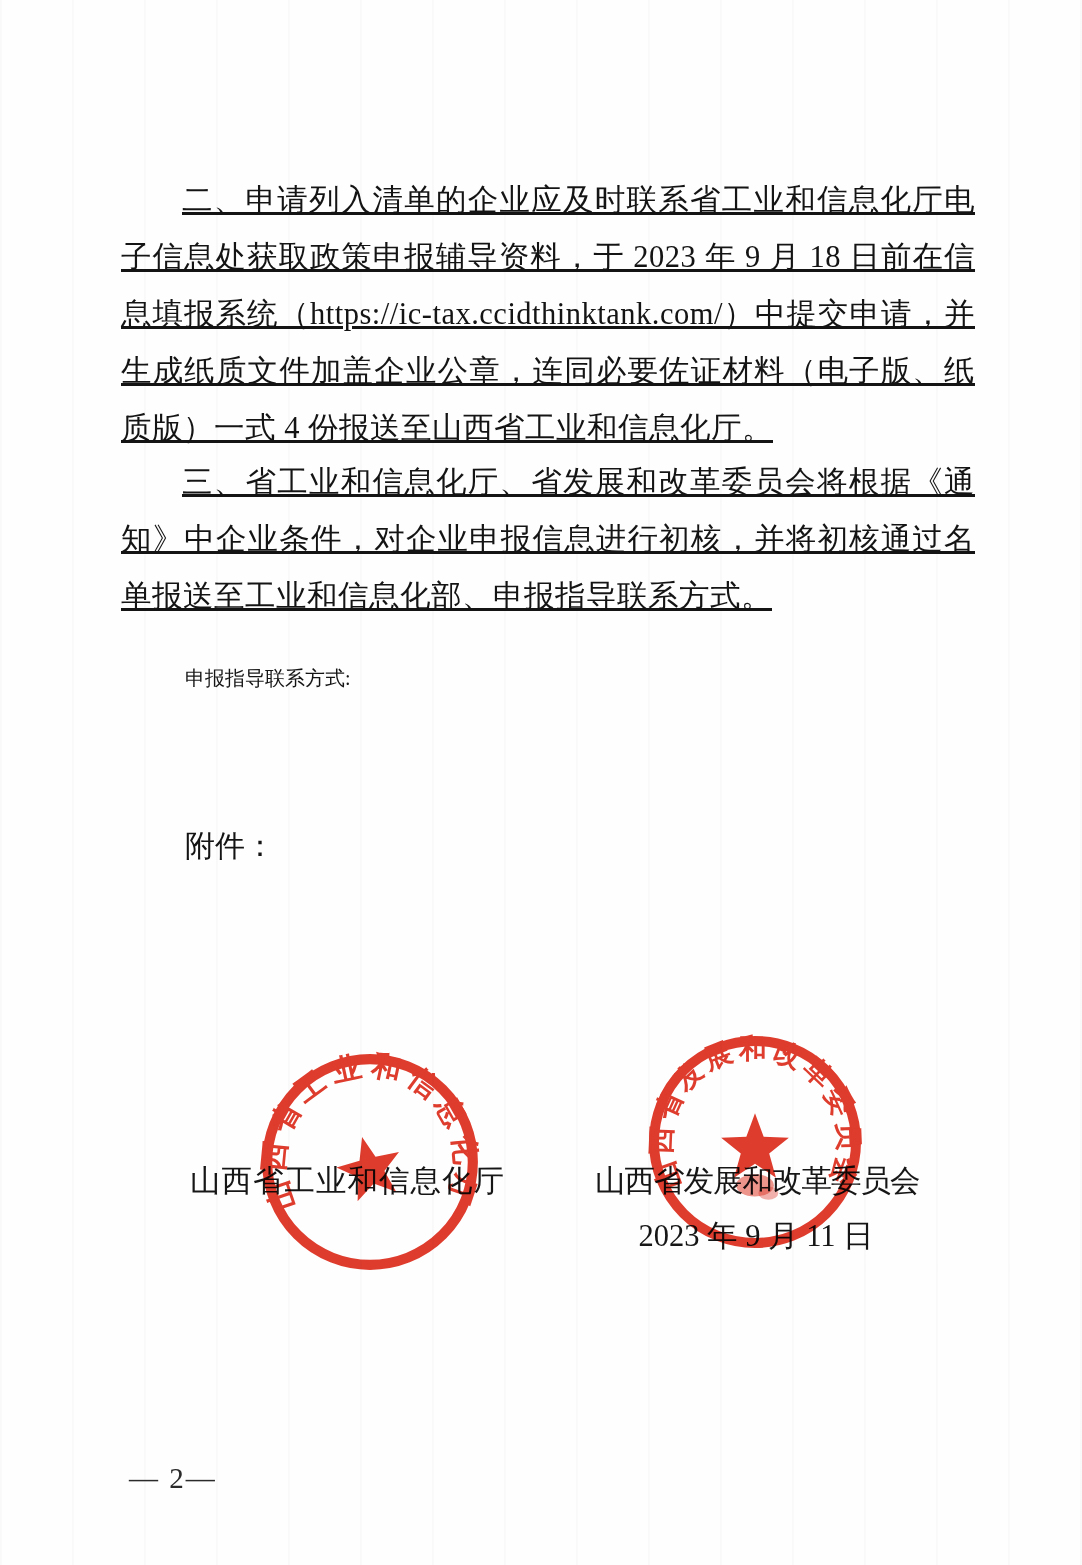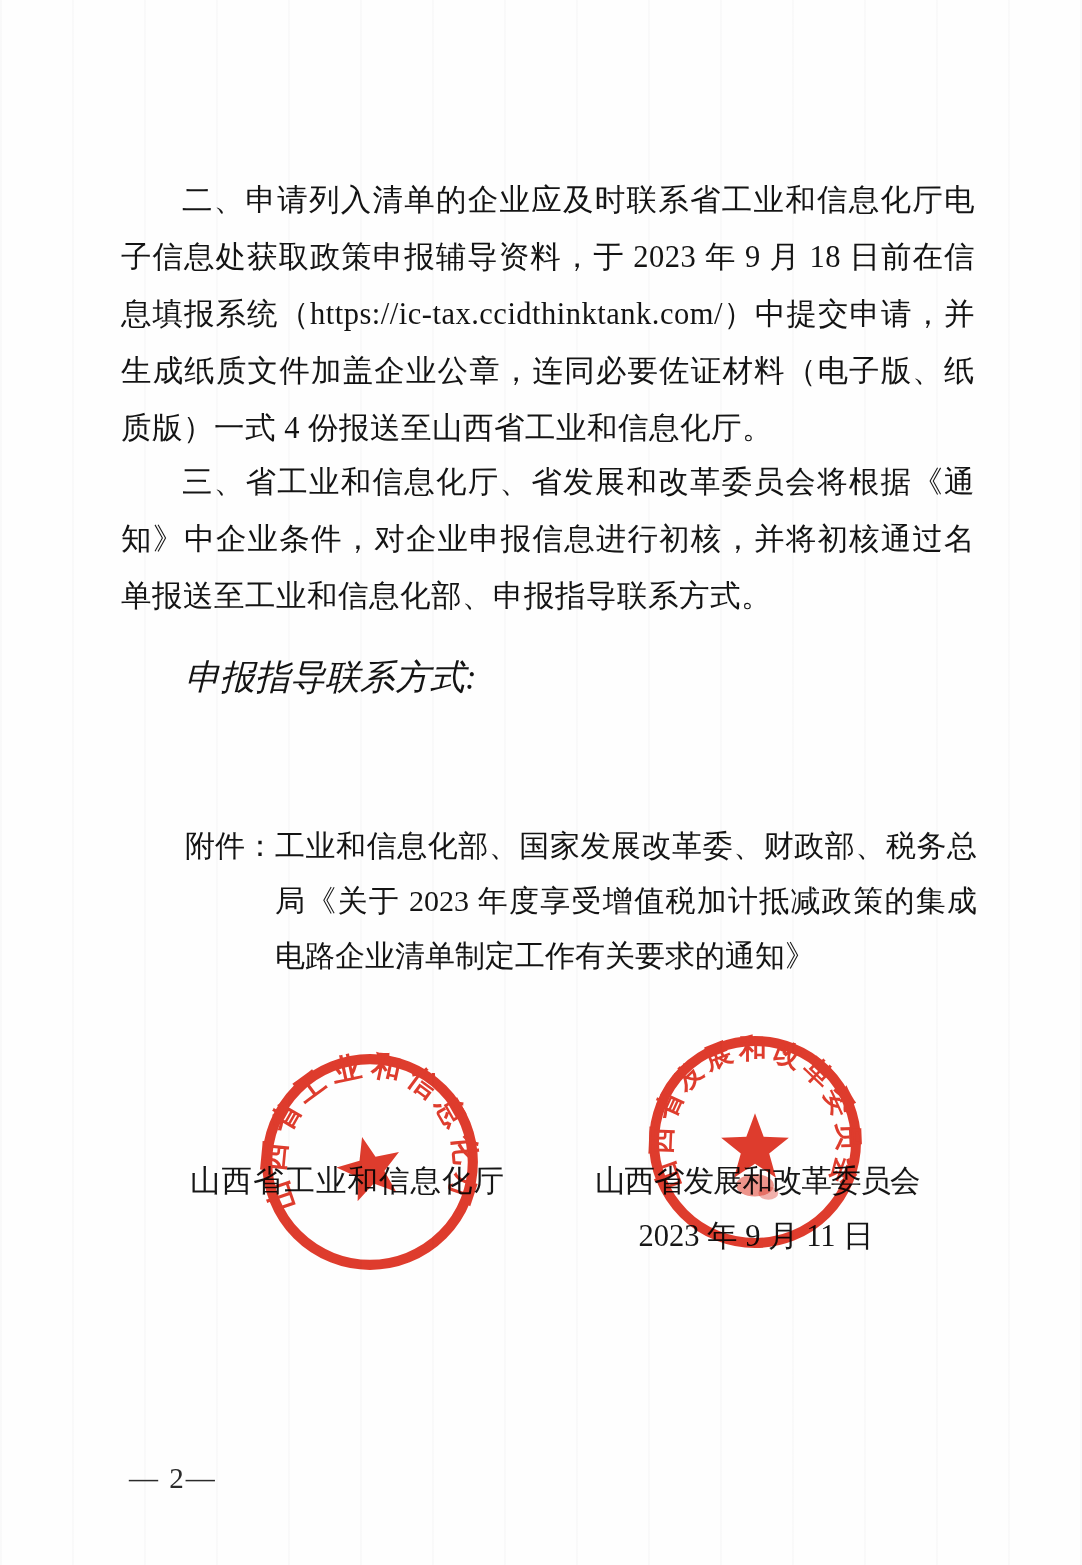--- a/index.html
+++ b/index.html
@@ -19,24 +19,24 @@
   }
   .bodytext {
     position: absolute;
     left: 121px; width: 854px;
     font-size: 30.5px;
     line-height: 57px;
     text-align: justify;
     letter-spacing: 0.5px;
     color: #141414;
   }
-  .indent { text-indent: 2em; }
+  .indent { text-indent: 2em; text-decoration: underline; }
   .para1 { top: 141px; }
   .para2 { top: 423px; }
-  .contact { position: absolute; left: 185px; top: 649px; font-size: 35px; line-height: 58px; font-style: italic; }
+  .contact { position: absolute; left: 185px; top: 649px; font-size: 20px; line-height: 58px; }
   .attach {
     position: absolute; left: 185px; top: 818px; width: 792px;
     font-size: 30px; line-height: 55px; display: flex; align-items: flex-start;
   }
   .attach .label { flex: 0 0 auto; white-space: nowrap; }
   .attach .content { flex: 1 1 auto; text-align: justify; }
   .sig {
     position: absolute; font-size: 30.5px; white-space: nowrap; color: #161616;
   }
   .sig-left  { left: 190px; top: 1161px; letter-spacing: 1px; }
@@ -63,21 +63,20 @@
   <p class="bodytext indent para1">二、申请列入清单的企业应及时联系省工业和信息化厅电子信息处获取政策申报辅导资料，于 2023 年 9 月 18 日前在信息填报系统（https://ic-tax.ccidthinktank.com/）中提交申请，并生成纸质文件加盖企业公章，连同必要佐证材料（电子版、纸质版）一式 4 份报送至山西省工业和信息化厅。</p>
 
   <p class="bodytext indent para2">三、省工业和信息化厅、省发展和改革委员会将根据《通知》中企业条件，对企业申报信息进行初核，并将初核通过名单报送至工业和信息化部、申报指导联系方式。</p>
 
   <div class="contact">
     <div>申报指导联系方式:</div>
   </div>
 
   <div class="attach">
     <span class="label">附件：</span>
-    <span class="content">工业和信息化部、国家发展改革委、财政部、税务总局《关于 2023 年度享受增值税加计抵减政策的集成电路企业清单制定工作有关要求的通知》</span>
   </div>
 
   <div class="sig sig-left">山西省工业和信息化厅</div>
   <div class="sig sig-right">山西省发展和改革委员会</div>
   <div class="sig sig-date">2023 年 9 月 11 日</div>
 
   <div class="seal seal-left">
     <svg viewBox="0 0 200 200" xmlns="http://www.w3.org/2000/svg">
       <circle cx="100" cy="100" r="91" fill="none" stroke="#dd2d1d" stroke-width="9"></circle>
       <path id="arcL" d="M 36,141 A 76,76 0 1 1 164,141" fill="none"></path>

